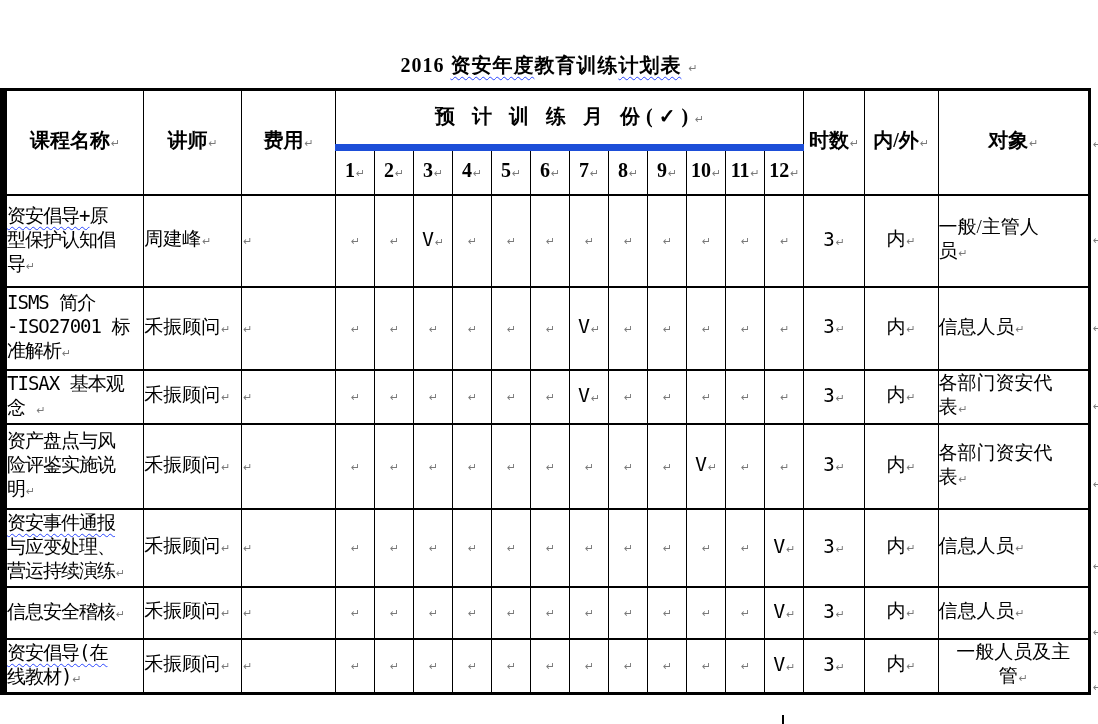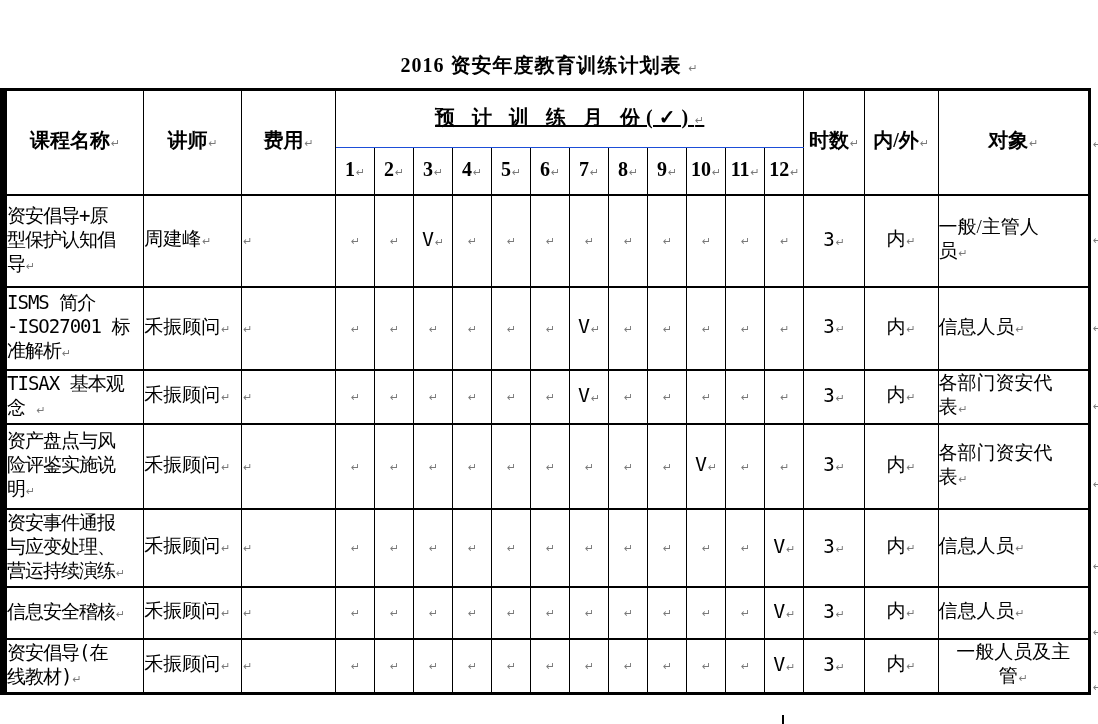--- a/index.html
+++ b/index.html
@@ -2,31 +2,31 @@
 <html><head>
 <meta charset="utf-8">
 <style>
   html,body{margin:0;padding:0;background:#fff;}
   #page{position:relative;width:1098px;height:724px;background:#fff;overflow:hidden;
         font-family:"Liberation Serif","DejaVu Serif",serif;color:#000;}
   .doc-title{position:absolute;top:8px;left:0;width:100%;text-align:center;
              font-size:24px;font-weight:bold;letter-spacing:3px;}
   .doc-subtitle{position:absolute;top:52px;left:0;width:100%;text-align:center;
                 font-size:20px;font-weight:bold;letter-spacing:1px;}
-  .wavy{text-decoration-style:wavy;text-decoration-color:#2a46ff;
+  .wavy{text-decoration:underline;text-decoration-style:wavy;text-decoration-color:#2a46ff;
         text-decoration-thickness:1px;text-underline-offset:4px;text-align:center;}
   .pm{font-family:"DejaVu Sans",sans-serif;color:#7a7a7a;font-size:11px;font-weight:normal;
       vertical-align:baseline;margin-left:1px;letter-spacing:0;}
   table.plan{position:absolute;top:88px;left:0;border-collapse:collapse;table-layout:fixed;
              width:1091px;border:3px solid #000;border-left-width:7px;}
   table.plan th,table.plan td{border:1px solid #000;padding:0;overflow:hidden;
              font-size:19px;line-height:24px;vertical-align:middle;}
   table.plan thead th{font-weight:bold;font-size:20px;text-align:center;}
   table.plan thead tr.months-row th{border-bottom:2px solid #000;}
-  table.plan thead th.span-head{letter-spacing:6px;border-bottom:1px solid #1d4ed8;text-decoration:underline;}
+  table.plan thead th.span-head{letter-spacing:6px;border-bottom:7px solid #1d4ed8;}
   table.plan tbody td{border-top:2px solid #000;border-bottom:2px solid #000;}
   td.c-name{text-align:left;padding:0 2px 0 4px;}
   td.c-instr{text-align:left;padding:0 0 0 4px;white-space:nowrap;}
   td.c-fee{text-align:left;padding:0 0 0 4px;}
   td.c-month{text-align:center;}
   td.c-hours{text-align:center;}
   td.c-inout{text-align:center;}
   td.c-aud{text-align:left;padding:0 2px 0 6px;margin-top:13px;}
   td.c-aud.centered{text-align:center;padding:0 12px;}
   .latin{font-family:"DejaVu Sans Mono","Liberation Serif",serif;letter-spacing:-1px;}

